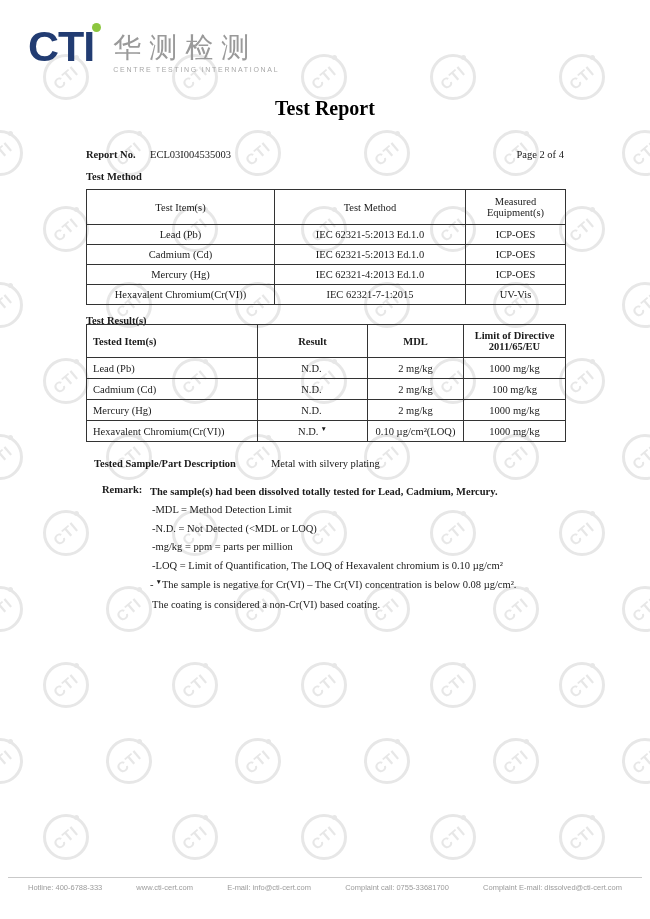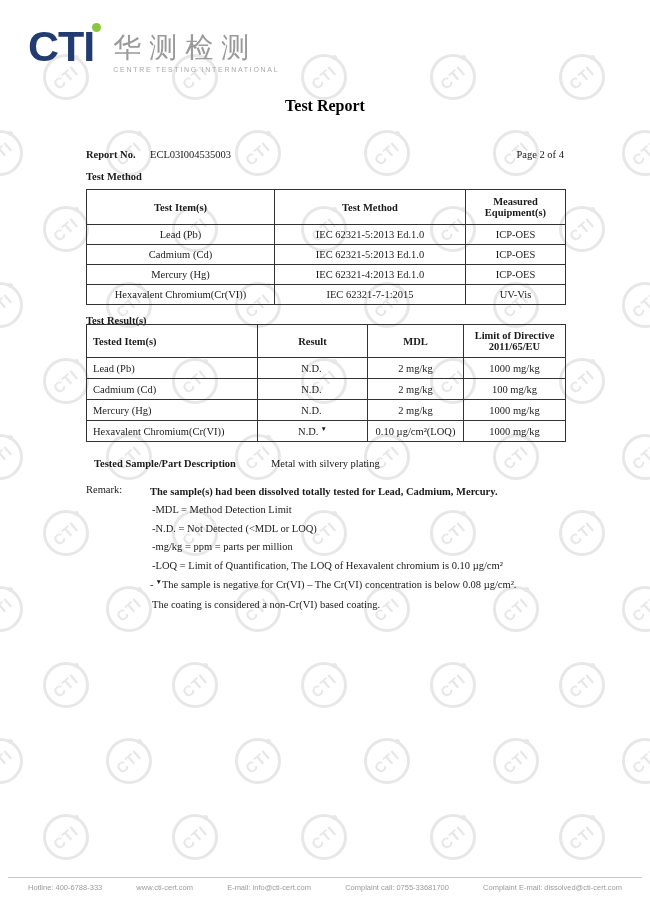--- a/index.html
+++ b/index.html
@@ -37,42 +37,42 @@
   .logo-chinese{
     font-family:"DejaVu Sans",sans-serif;font-size:28px;line-height:30px;
     letter-spacing:8px;color:var(--gray-logo);
   }
   .logo-sub{
     font-family:"Liberation Sans",sans-serif;font-size:7px;letter-spacing:1.7px;
     color:#a8a8a8;margin-top:3px;white-space:nowrap;
   }
   .title{
     position:absolute;top:97px;left:0;right:0;text-align:center;
-    font-size:16px;font-weight:bold;color:#000;
+    font-size:20px;font-weight:bold;color:#000;
   }
   .report-row{position:absolute;top:149px;left:86px;width:478px;font-size:10.5px;}
   .report-row .lbl{font-weight:bold;display:inline-block;width:64px;}
   .report-row .pg{float:right;}
   .sec-label{position:absolute;left:86px;font-size:10.5px;font-weight:bold;}
   #method-label{top:171px;}
   #result-label{top:315px;}
   table{border-collapse:collapse;table-layout:fixed;position:absolute;left:86px;width:479px;font-size:10.5px;}
   #method-table{top:189px;}
   #result-table{top:324px;padding-left:24px;}
   th,td{border:1px solid #333;text-align:center;vertical-align:middle;padding:1px 3px;background:transparent;}
-  #method-table th{height:35px;font-weight:bold;}
+  #method-table th{height:35px;font-weight:normal;}
   #method-table td{height:20px;}
   #result-table th{height:33px;font-weight:bold;}
   #result-table td{height:21px;}
   #result-table th:first-child,#result-table td:first-child{text-align:left;padding-left:6px;}
   .sup-tri{font-size:6.5px;vertical-align:4px;margin-left:2px;}
   .sample-row{position:absolute;top:458px;left:86px;width:478px;font-size:10.5px;}
   .sample-row .lbl{font-weight:bold;display:inline-block;width:177px;margin-left:8px;}
   .remark{position:absolute;top:484px;left:86px;width:490px;font-size:10.5px;}
-  .remark-label{position:absolute;left:0;top:0;font-weight:normal;}
+  .remark-label{position:absolute;left:16px;top:0;font-weight:bold;}
   .remark-body{margin-left:64px;}
   .rm-bold{font-weight:bold;line-height:15px;}
   .rm-line{line-height:15.5px;}
   .rm-line.tall{line-height:17px;}
   .footer-line{position:absolute;top:877px;left:8px;right:8px;border-top:1px solid var(--line);}
   .footer-items{
     position:absolute;top:883px;left:28px;right:28px;display:flex;
     justify-content:space-between;font-family:"Liberation Sans",sans-serif;
     font-size:7.5px;color:var(--gray-footer);white-space:nowrap;
   }

